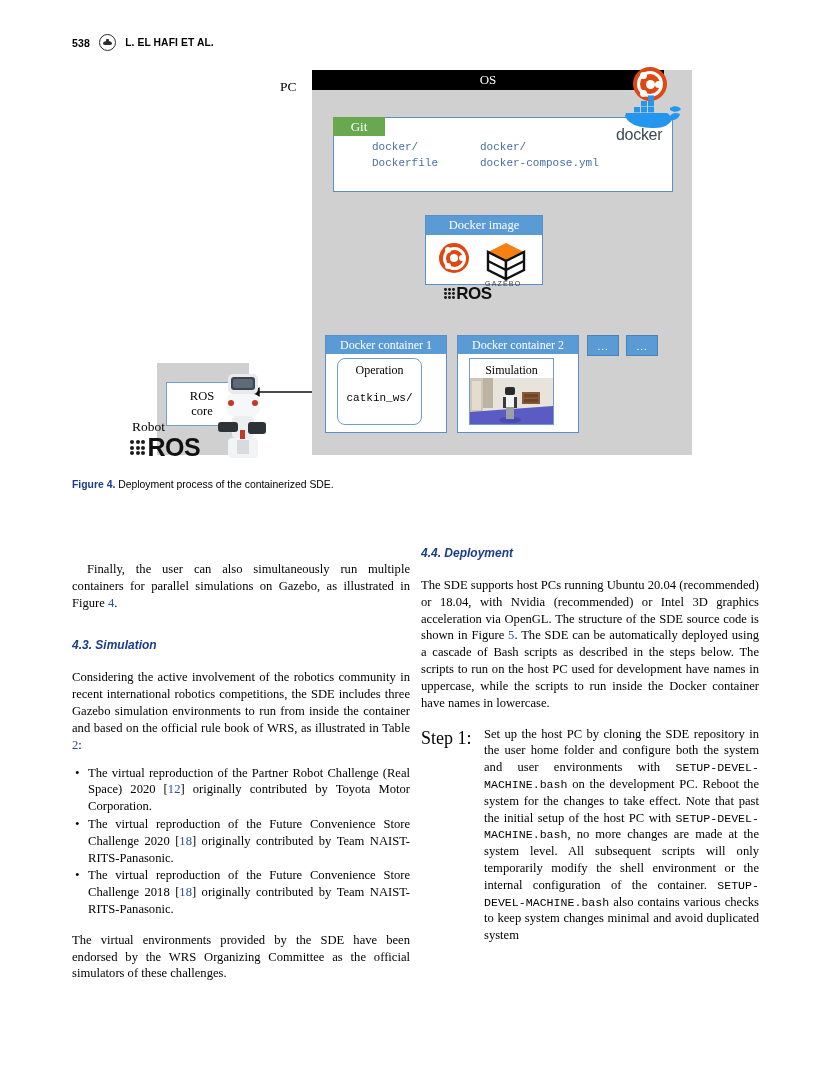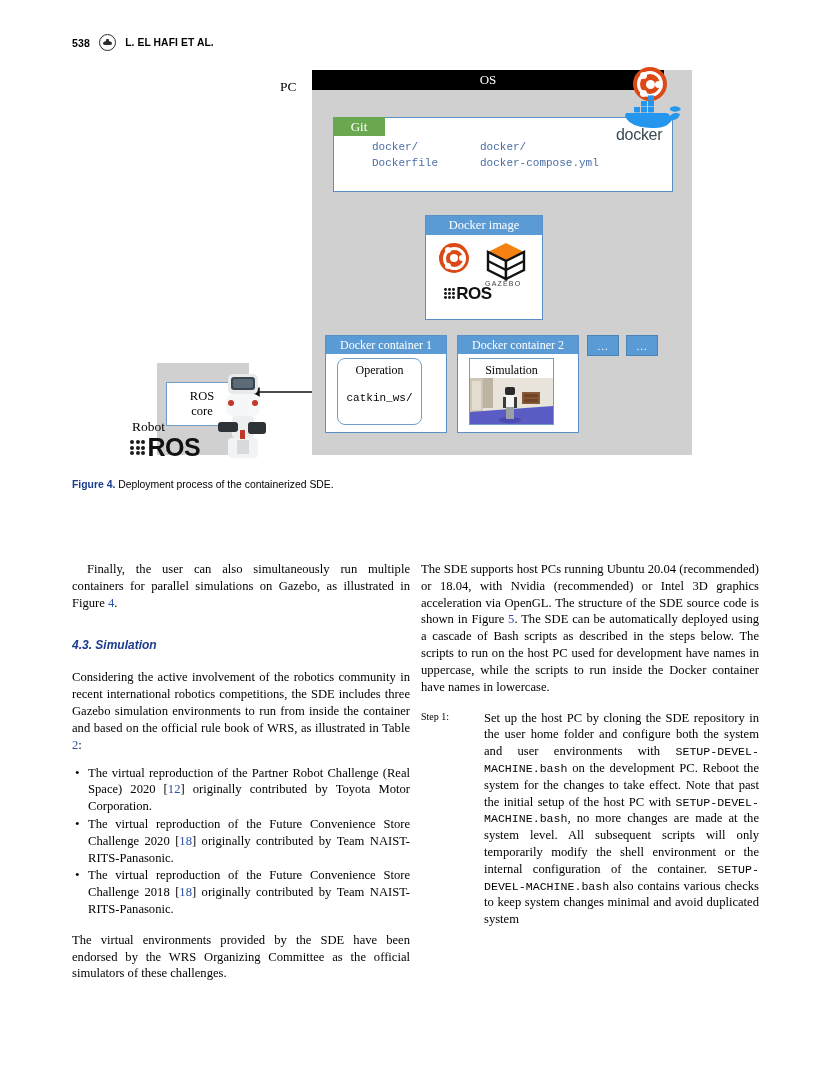--- a/index.html
+++ b/index.html
@@ -251,21 +251,21 @@
     color: #3b4a52;
     letter-spacing: -0.3px;
   }
 
   
   .img-box {
     position: absolute;
     left: 293px;
     top: 145px;
     width: 118px;
-    height: 105px;
+    height: 70px;
     background: #fff;
     border: 1.2px solid #5b8fc9;
     box-sizing: border-box;
   }
   .img-box .hdr {
     height: 19px;
     background: #5b9bd5;
     color: #fff;
     font-size: 12.5px;
     display: flex;
@@ -499,21 +499,21 @@
     font-size: 13px;
   }
   .cite { color: #2b4fa2; }
 
   .steps {
     margin-top: 14px;
     display: grid;
     grid-template-columns: 54px 1fr;
     column-gap: 9px;
   }
-  .step-lbl { font-size: 10px; white-space: nowrap; }
+  .step-lbl { font-size: 18px; white-space: nowrap; }
   .step-body {
     text-align: justify;
     -webkit-hyphens: auto;
     hyphens: auto;
   }
   .mono {
     font-family: "Liberation Mono", monospace;
     font-size: 11.6px;
   }
 </style>
@@ -706,20 +706,21 @@
     <ul class="bullets">
       <li><span>The virtual reproduction of the Partner Robot Challenge (Real Space) 2020 [</span><span class="cite">12</span><span>] originally contributed by Toyota Motor Corporation.</span></li>
       <li><span>The virtual reproduction of the Future Convenience Store Challenge 2020 [</span><span class="cite">18</span><span>] originally contributed by Team NAIST-RITS-Panasonic.</span></li>
       <li><span>The virtual reproduction of the Future Convenience Store Challenge 2018 [</span><span class="cite">18</span><span>] originally contributed by Team NAIST-RITS-Panasonic.</span></li>
     </ul>
 
     <p class="gap-before" style="margin-top:14px">The virtual environments provided by the SDE have been endorsed by the WRS Organizing Committee as the official simulators of these challenges.</p>
   </div>
 
   <div class="col col-right">
+    <h3 class="sec first">4.4.  Deployment</h3>
 
     <p><span>The SDE supports host PCs running Ubuntu 20.04 (recommended) or 18.04, with Nvidia (recommended) or Intel 3D graphics acceleration via OpenGL. The structure of the SDE source code is shown in Figure </span><span class="cite">5</span><span>. The SDE can be automatically deployed using a cascade of Bash scripts as described in the steps below. The scripts to run on the host PC used for development have names in uppercase, while the scripts to run inside the Docker container have names in lowercase.</span></p>
 
     <div class="steps">
       <div class="step-lbl">Step 1:</div>
       <div class="step-body"><span>Set up the host PC by cloning the SDE repository in the user home folder and configure both the system and user environments with </span><span class="mono">SETUP-DEVEL-MACHINE.bash</span><span> on the development PC. Reboot the system for the changes to take effect. Note that past the initial setup of the host PC with </span><span class="mono">SETUP-DEVEL-MACHINE.bash</span><span>, no more changes are made at the system level. All subsequent scripts will only temporarily modify the shell environment or the internal configuration of the container. </span><span class="mono">SETUP-DEVEL-MACHINE.bash</span><span> also contains various checks to keep system changes minimal and avoid duplicated system</span></div>
     </div>
   </div>
 
 </div>

